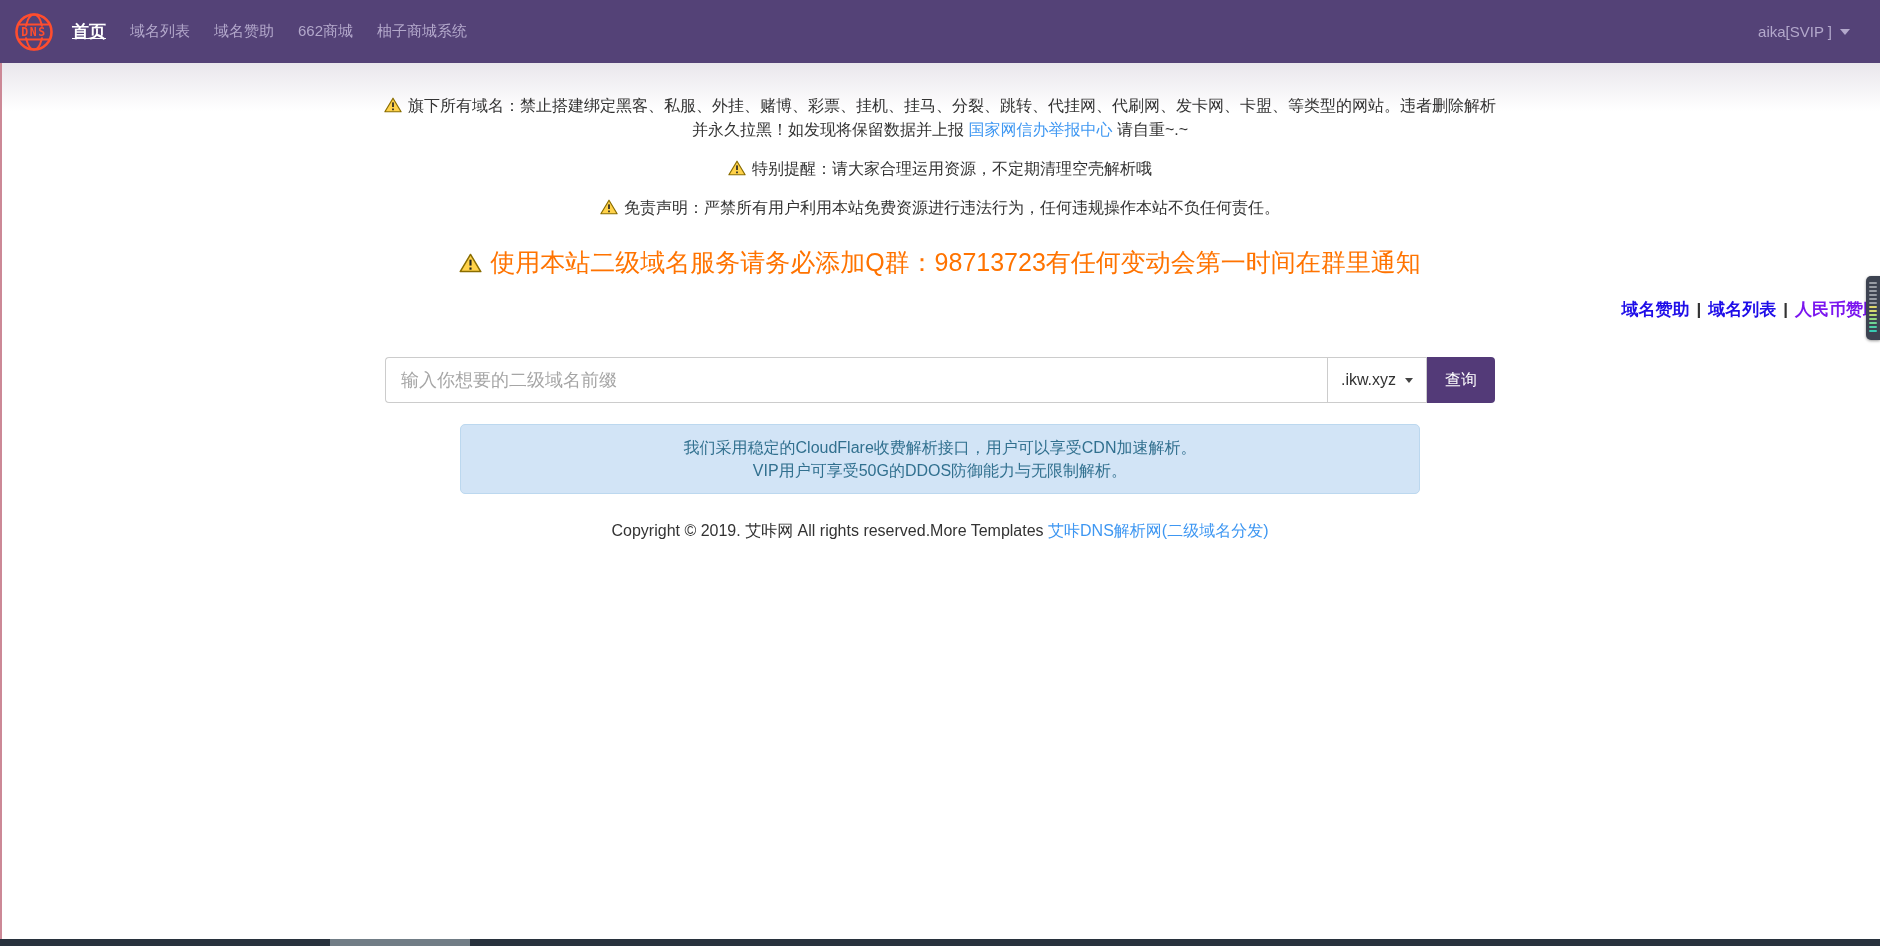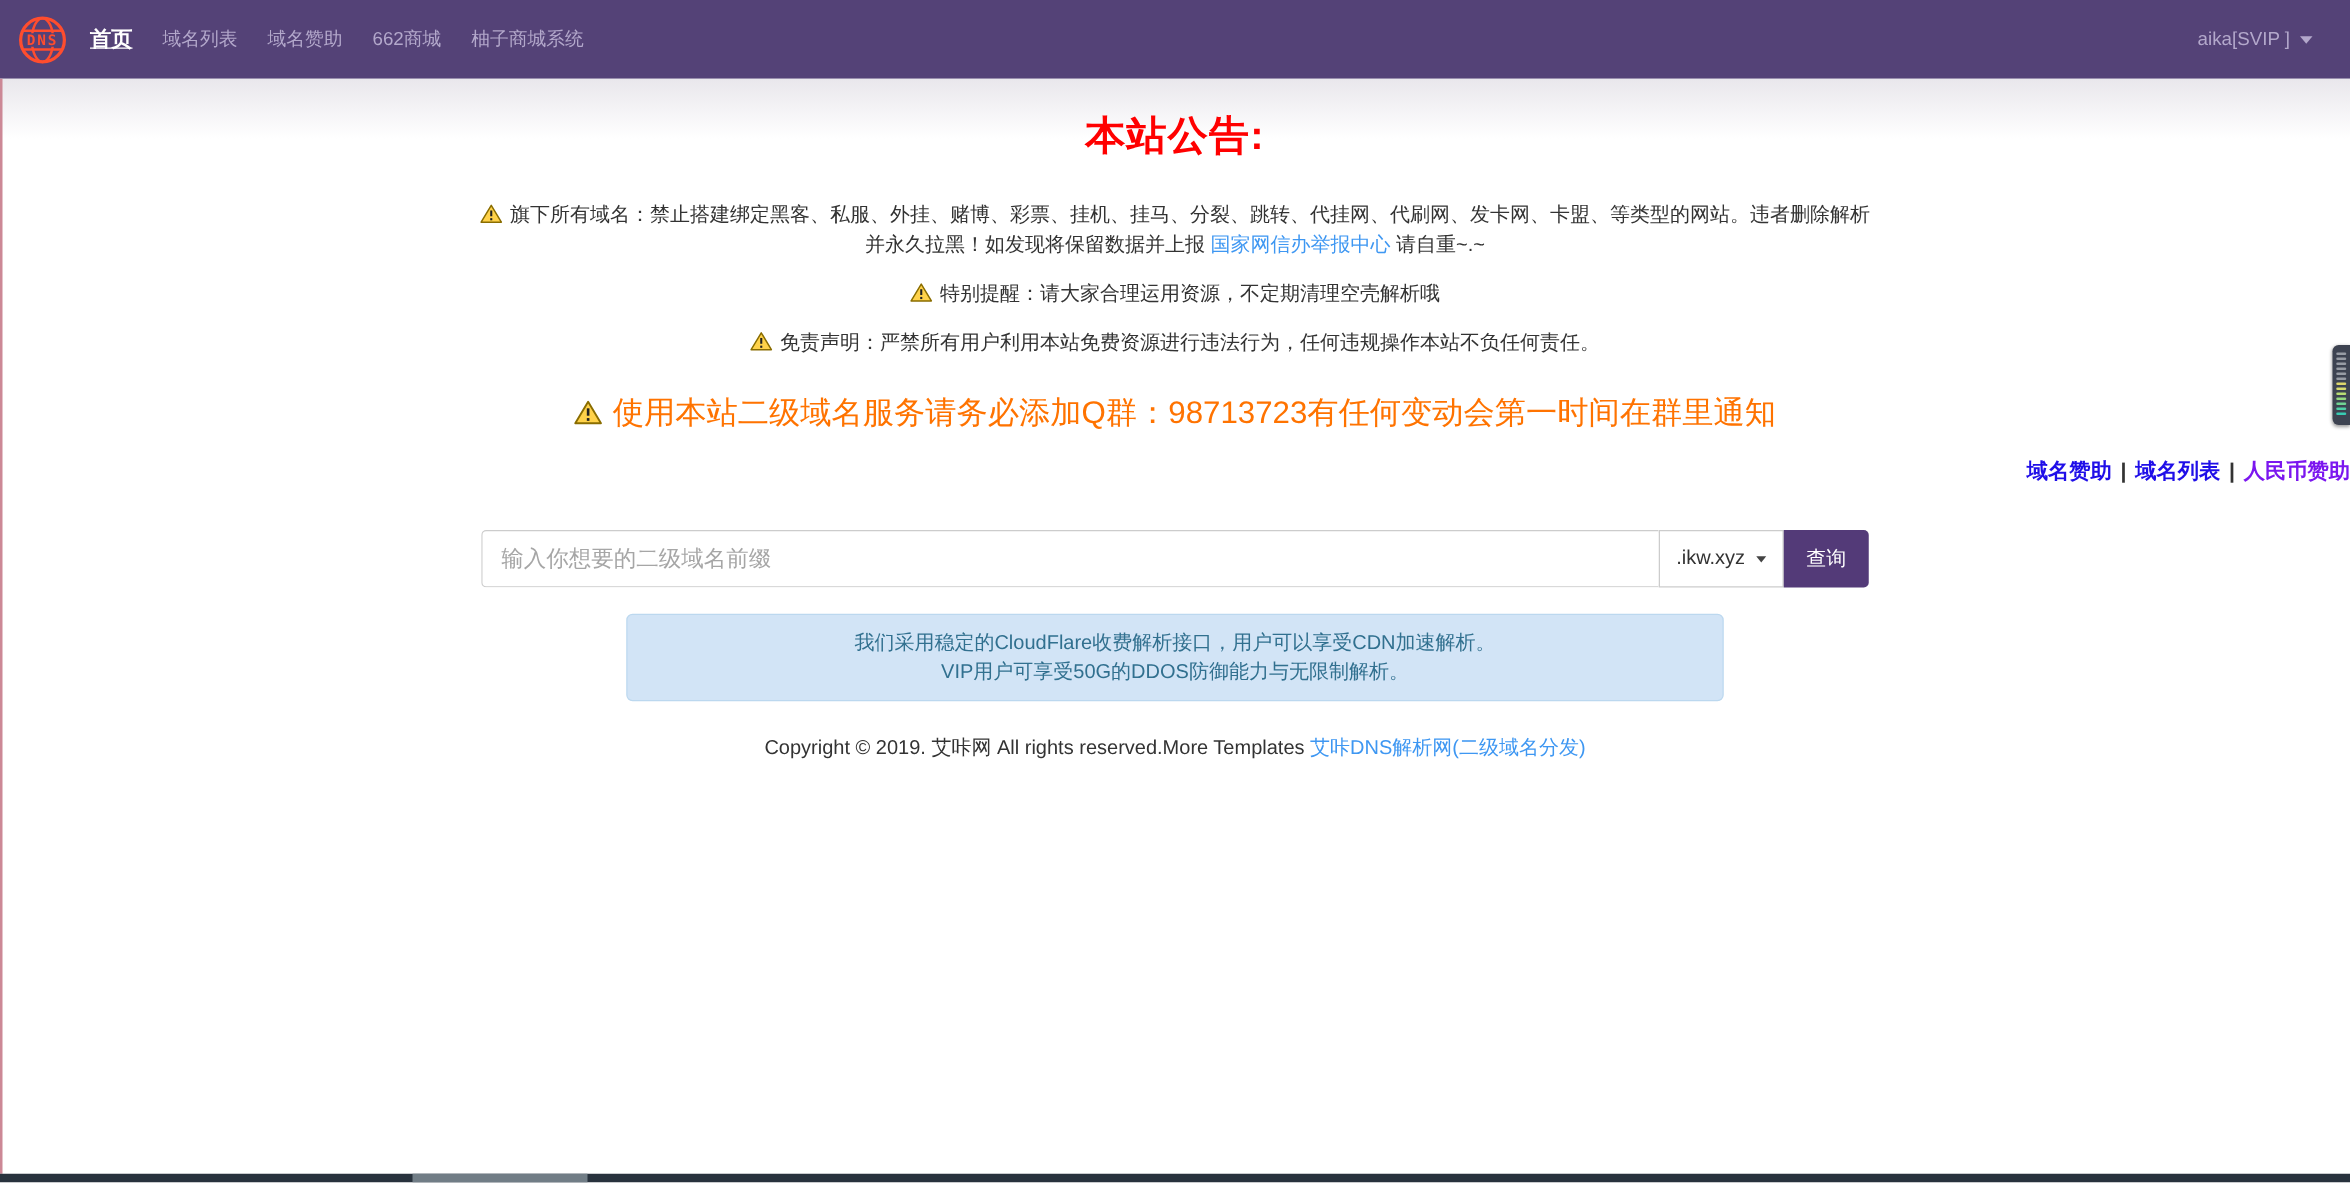--- a/index.html
+++ b/index.html
@@ -52,21 +52,21 @@
     align-items:center; justify-content:center; gap:9px; font-size:16px; color:#333; cursor:pointer;
   }
   .tld-select .caret { border-top-color:#444; border-left-width:4px; border-right-width:4px; border-top-width:5px; }
   .search-btn {
     width:68px; background:#533a78; color:#fff; border:none; border-radius:0 4px 4px 0;
     font-size:16px; cursor:pointer; font-family:inherit;
   }
 
   
   .info-box {
-    width:878px; margin:21px auto 0; background:#d2e4f6; border:1px solid #bcd8ef;
+    width:960px; margin:21px auto 0; background:#d2e4f6; border:1px solid #bcd8ef;
     border-radius:5px; padding:11px 10px; text-align:center; color:#31708f;
     font-size:16px; line-height:23px;
   }
 
   
   .footer { text-align:center; margin-top:27px; font-size:16px; color:#333; }
   .footer a { color:#3e97f2; text-decoration:none; }
 
   
   .left-edge-line { position:absolute; left:0; top:63px; bottom:7px; width:2px; background:#cc8896; }
@@ -101,21 +101,20 @@
     <li class="nav-item">柚子商城系统</li>
   </ul>
   <div class="nav-user">
     <span>aika[SVIP ]</span>
     <span class="caret"></span>
   </div>
 </nav>
 
 <main class="main">
 
-  <h1 class="page-title">本站公告:</h1>
 
   <div class="notices">
     <p class="notice-line">
       <svg class="warn-svg" width="18" height="16" viewBox="0 0 24 21">
         <path d="M12 1.5 L22.8 19.5 H1.2 Z" fill="#ffd24a" stroke="#8a6d00" stroke-width="1.6" stroke-linejoin="round"></path>
         <rect x="10.9" y="7" width="2.2" height="6.2" fill="#222"></rect>
         <rect x="10.9" y="15.2" width="2.2" height="2.3" fill="#222"></rect>
       </svg><span>旗下所有域名：禁止搭建绑定黑客、私服、外挂、赌博、彩票、挂机、挂马、分裂、跳转、代挂网、代刷网、发卡网、卡盟、等类型的网站。违者删除解析并永久拉黑！如发现将保留数据并上报 </span><a class="inline-link" href="#">国家网信办举报中心</a><span> 请自重~.~</span>
     </p>
     <p class="notice-line">

